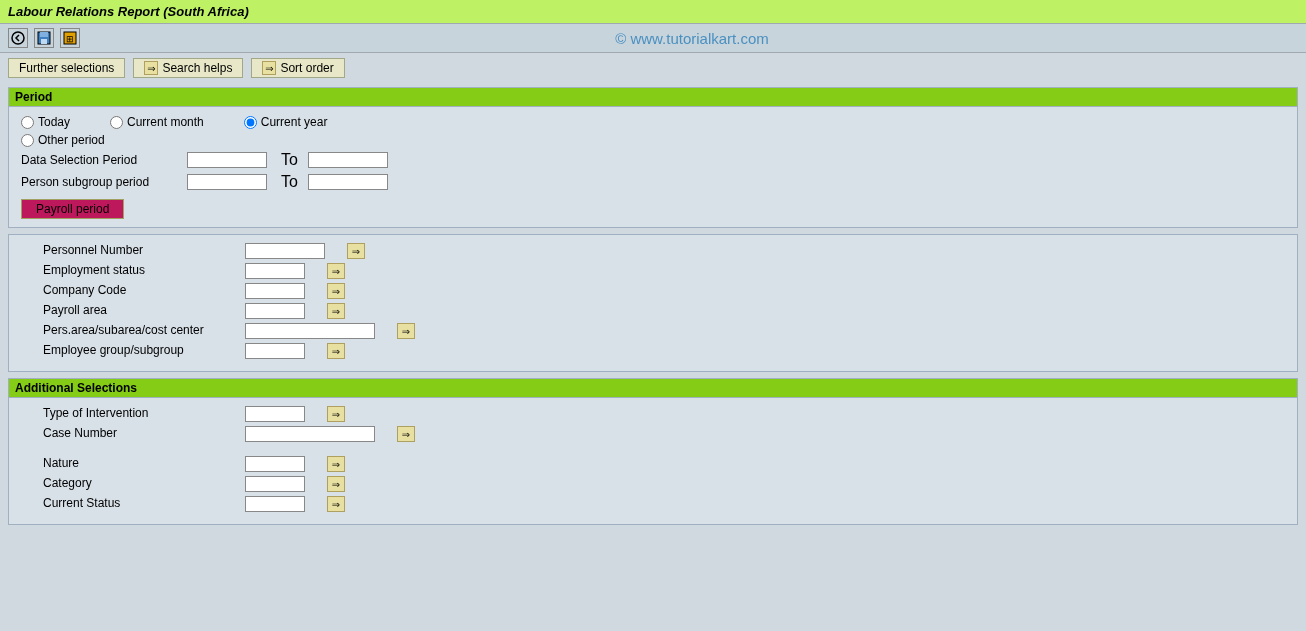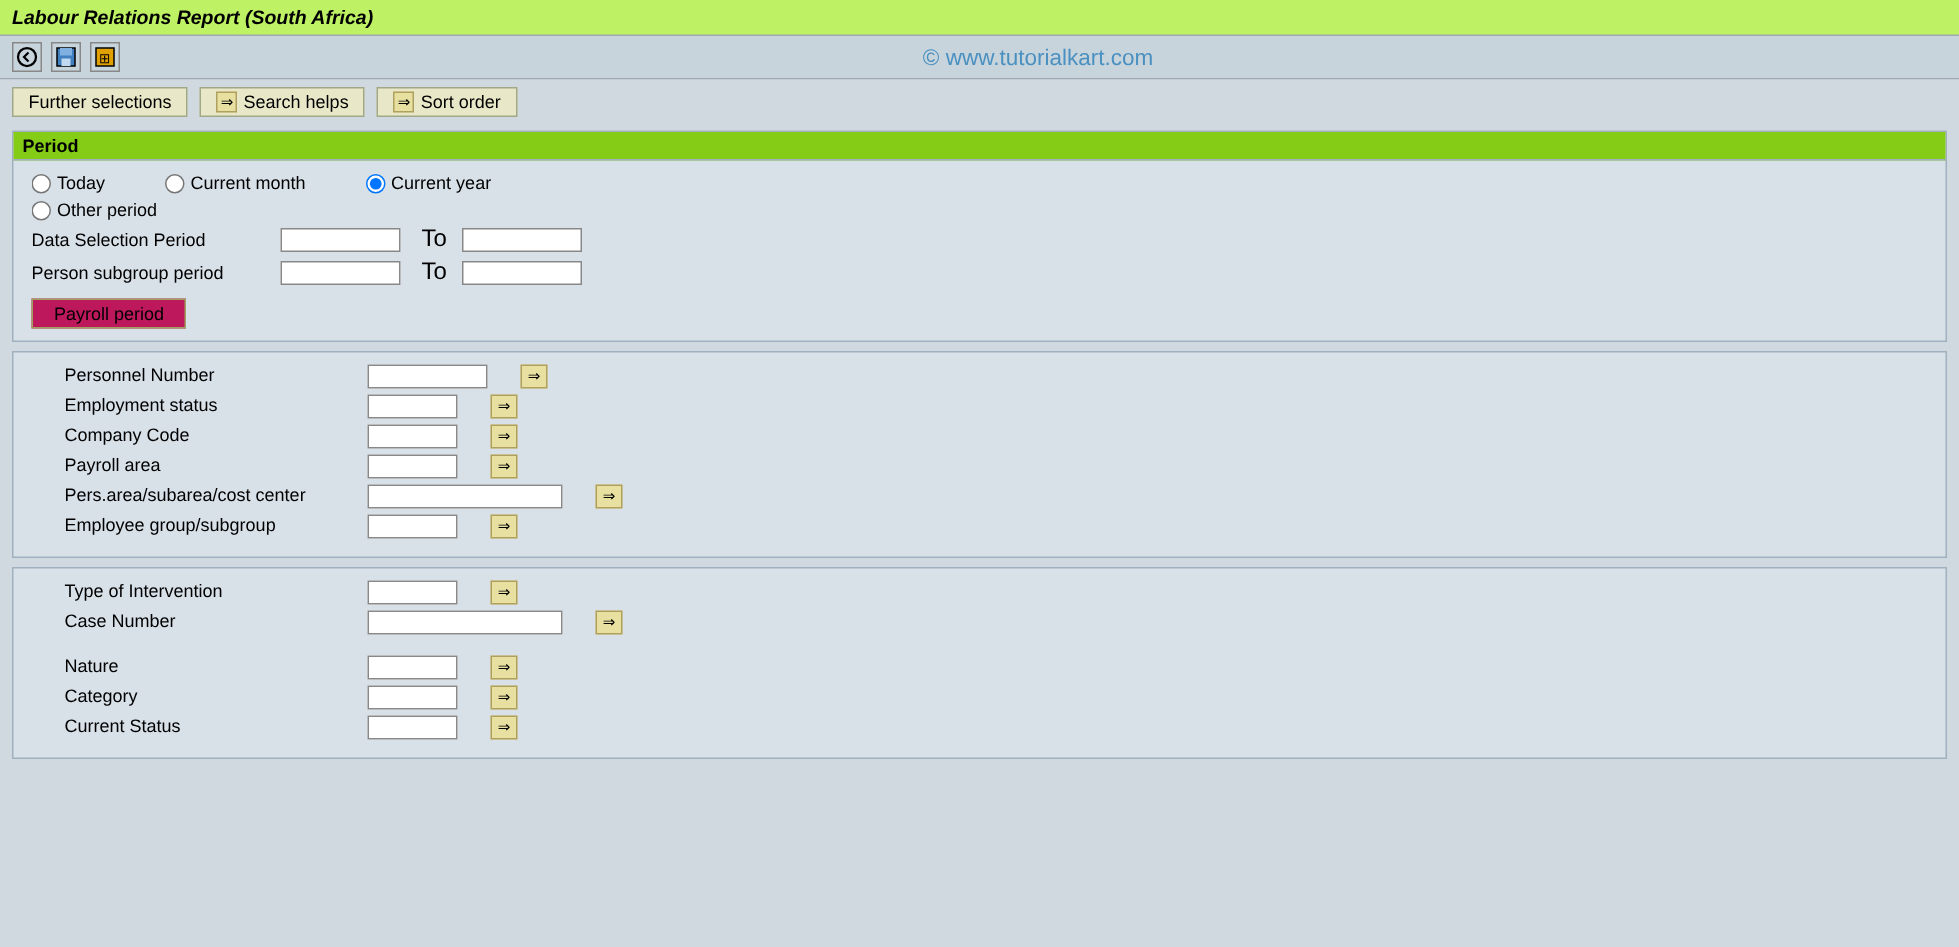--- a/index.html
+++ b/index.html
@@ -284,20 +284,21 @@
 
       <div class="selection-row">
         <span class="sel-label">Employee group/subgroup</span>
         <input class="field-input field-input-sm" type="text" style="">
         <div class="arrow-btn">⇒</div>
       </div>
     </div>
   </div>
 
   <div class="section">
+    <div class="section-header">Additional Selections</div>
     <div class="section-body">
 
       <div class="selection-row">
         <span class="sel-label">Type of Intervention</span>
         <input class="field-input field-input-sm" type="text" style="">
         <div class="arrow-btn">⇒</div>
       </div>
 
       <div class="selection-row">
         <span class="sel-label">Case Number</span>

